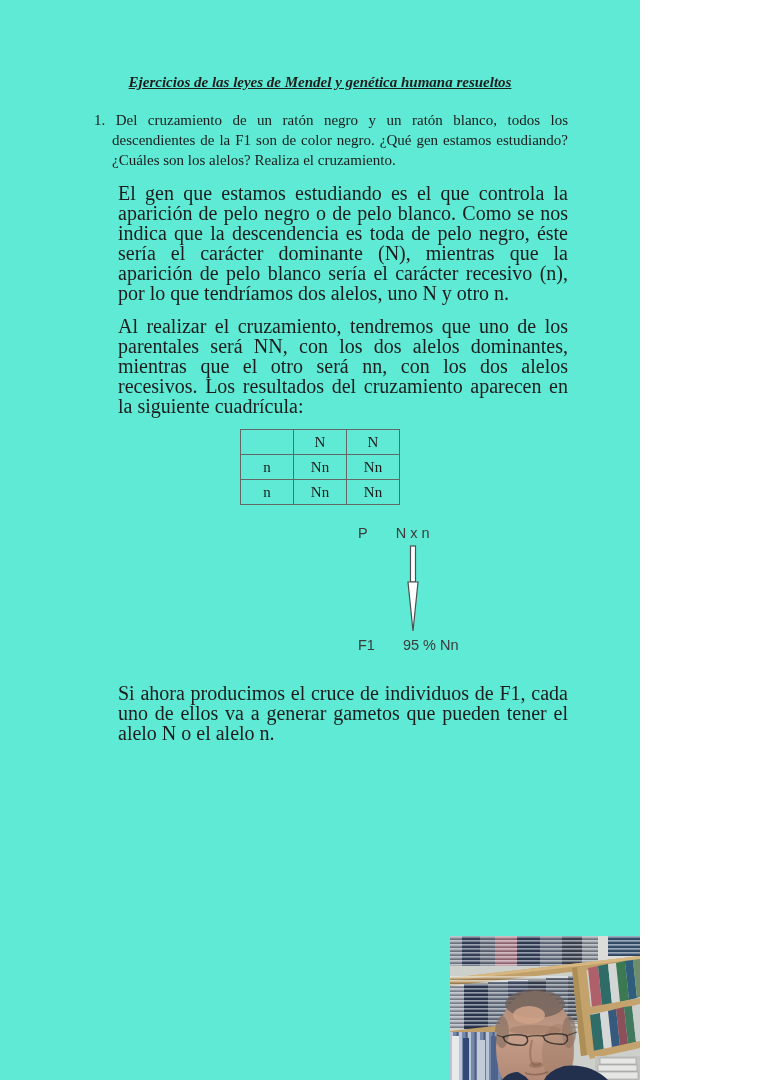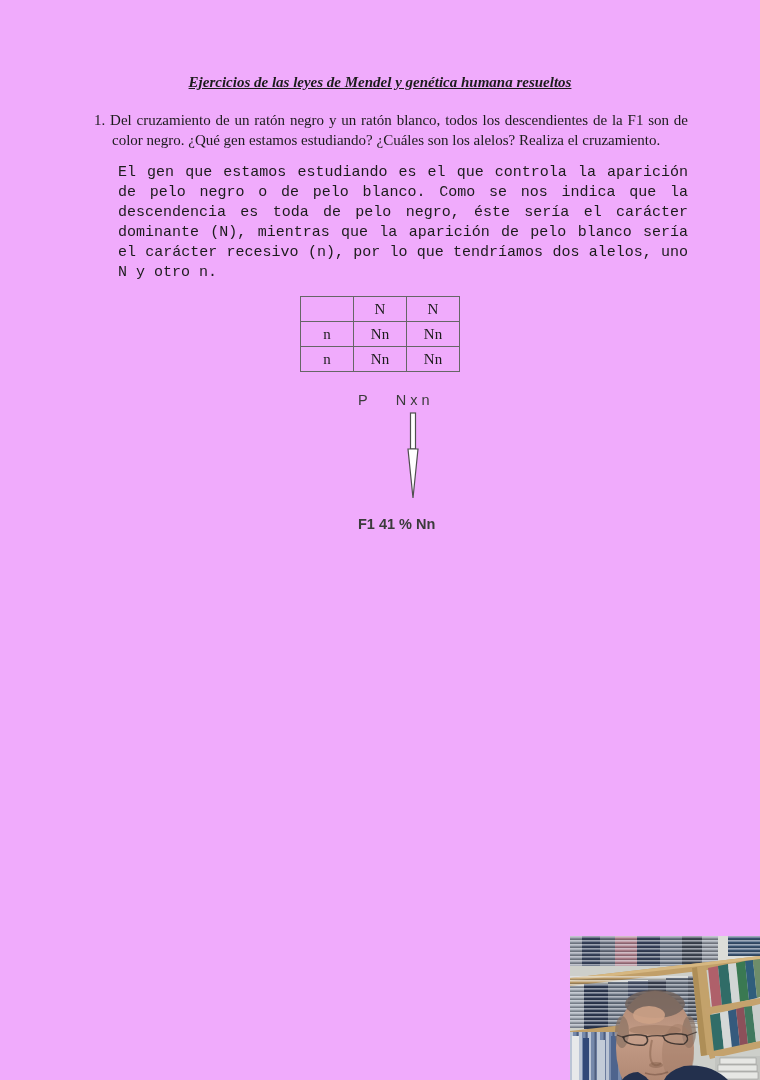--- a/index.html
+++ b/index.html
@@ -1,20 +1,20 @@
 <!DOCTYPE html>
 <html><head>
 <meta charset="utf-8">
 <style>
   html, body { margin: 0; padding: 0; background: #ffffff; }
   .page {
     position: relative;
-    width: 760px;
+    width: 640px;
     height: 1080px;
-    background: #f0abfc;
+    background: #5eead4;
     overflow: hidden;
     font-family: "Liberation Serif", serif;
     color: #1c1c1c;
     box-sizing: border-box;
     padding-top: 72px;
   }
   .doc-title {
     margin: 0;
     text-align: center;
     font-size: 15px;
@@ -26,24 +26,23 @@
   .question {
     margin: 18px 72px 13px 112px;
     text-indent: -18px;
     font-weight: normal;
     font-size: 15px;
     line-height: 20px;
     text-align: justify;
   }
   .para {
     margin: 0 72px 13px 118px;
-    font-size: 15px;
+    font-size: 20px;
     line-height: 20px;
     text-align: justify;
-    font-family: Liberation Mono, monospace;
   }
   table.punnett {
     border-collapse: collapse;
     margin: 6px auto 18px auto;
   }
   table.punnett td {
     width: 52px;
     height: 24px;
     border: 1px solid #666;
     text-align: center;
@@ -52,21 +51,21 @@
     padding: 0;
   }
   .diagram {
     margin: 0 0 28px 0;
     font-family: "Liberation Sans", sans-serif;
     font-size: 14.5px;
     color: #3b3b3b;
   }
   .diag-row { display: flex; line-height: 20px; }
   .diag-row.parents { margin-left: 358px; gap: 28px; }
-  .diag-row.f1 { margin-left: 358px; gap: 4px; margin-top: 14px; font-weight: bold; }
+  .diag-row.f1 { margin-left: 358px; gap: 28px; margin-top: 2px; }
   .arrow-svg { display: block; margin: 2px 0 0 405px; }
   .webcam {
     position: absolute;
     right: 0;
     bottom: 0;
     width: 190px;
     height: 144px;
     overflow: hidden;
   }
   .webcam svg { display: block; filter: blur(0.4px) saturate(0.95); }
@@ -75,20 +74,21 @@
 <body>
 
 <div class="page">
 
   <h1 class="doc-title">Ejercicios de las leyes de Mendel y genética humana resueltos</h1>
 
   <p class="question"><span>1.</span> <span>Del cruzamiento de un ratón negro y un ratón blanco, todos los descendientes de la F1 son de color negro. ¿Qué gen estamos estudiando? ¿Cuáles son los alelos? Realiza el cruzamiento.</span></p>
 
   <p class="para">El gen que estamos estudiando es el que controla la aparición de pelo negro o de pelo blanco. Como se nos indica que la descendencia es toda de pelo negro, éste sería el carácter dominante (N), mientras que la aparición de pelo blanco sería el carácter recesivo (n), por lo que tendríamos dos alelos, uno N y otro n.</p>
 
+  <p class="para">Al realizar el cruzamiento, tendremos que uno de los parentales será NN, con los dos alelos dominantes, mientras que el otro será nn, con los dos alelos recesivos. Los resultados del cruzamiento aparecen en la siguiente cuadrícula:</p>
 
   <table class="punnett">
     <tbody>
         <tr>
       <td></td>
       <td>N</td>
       <td>N</td>
     </tr>
     <tr>
       <td>n</td>
@@ -110,24 +110,25 @@
     <div class="diag-row parents">
       <span>P</span>
       <span>N x n</span>
     </div>
     <svg class="arrow-svg" width="16" height="88" viewBox="0 0 16 88">
       <rect x="5.5" y="1" width="5" height="36" fill="#ffffff" stroke="#4f4f4f" stroke-width="1.2"></rect>
       <polygon points="3,37 13,37 8,86" fill="#ffffff" stroke="#4f4f4f" stroke-width="1.2"></polygon>
     </svg>
     <div class="diag-row f1">
       <span>F1</span>
-      <span>41 % Nn</span>
+      <span>95 % Nn</span>
     </div>
   </div>
 
+  <p class="para">Si ahora producimos el cruce de individuos de F1, cada uno de ellos va a generar gametos que pueden tener el alelo N o el alelo n.</p>
 
   <div class="webcam">
     <svg width="190" height="144" viewBox="0 0 190 144">
       <defs>
         <pattern id="cd" width="6" height="4" patternUnits="userSpaceOnUse">
           <rect width="6" height="1.6" y="0" fill="rgba(235,237,242,0.55)"></rect>
           <rect width="6" height="0.9" y="2.8" fill="rgba(10,15,30,0.35)"></rect>
         </pattern>
         <pattern id="vbook" width="9" height="12" patternUnits="userSpaceOnUse">
           <rect width="3" height="12" fill="rgba(255,255,255,0.5)"></rect>

